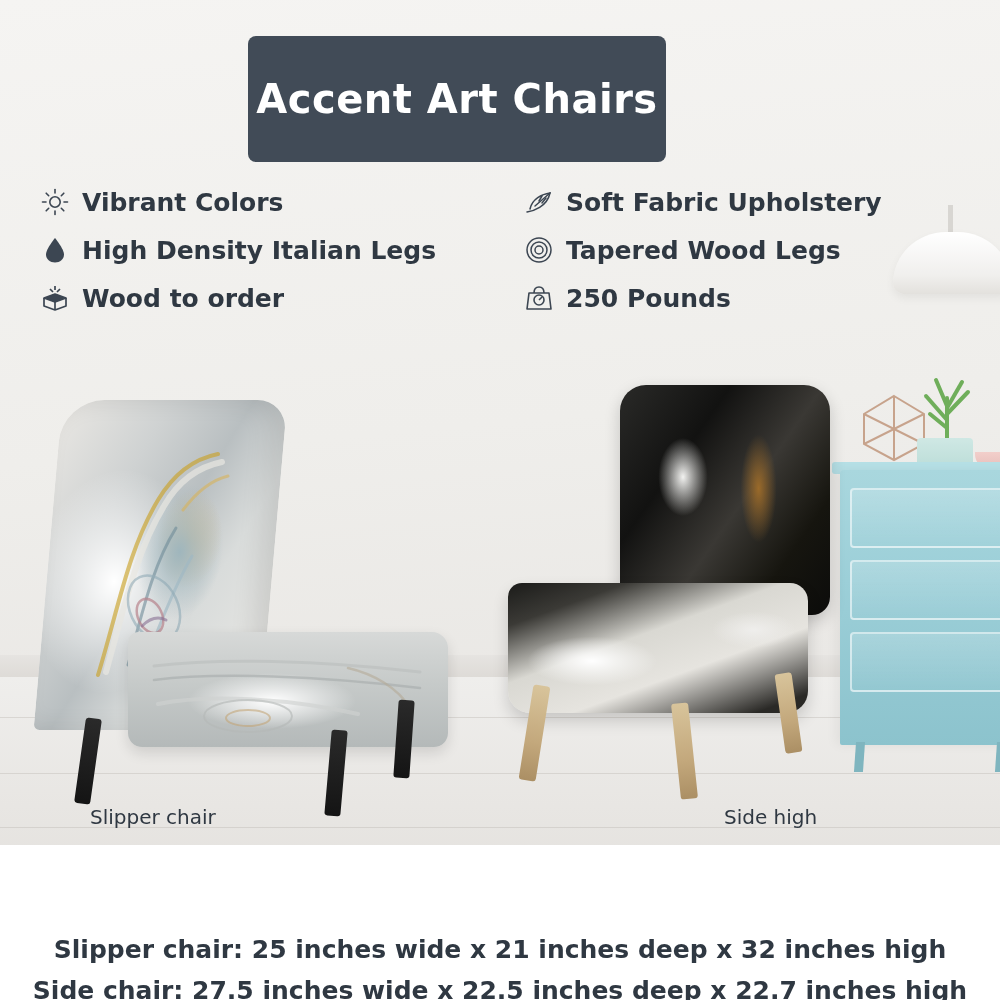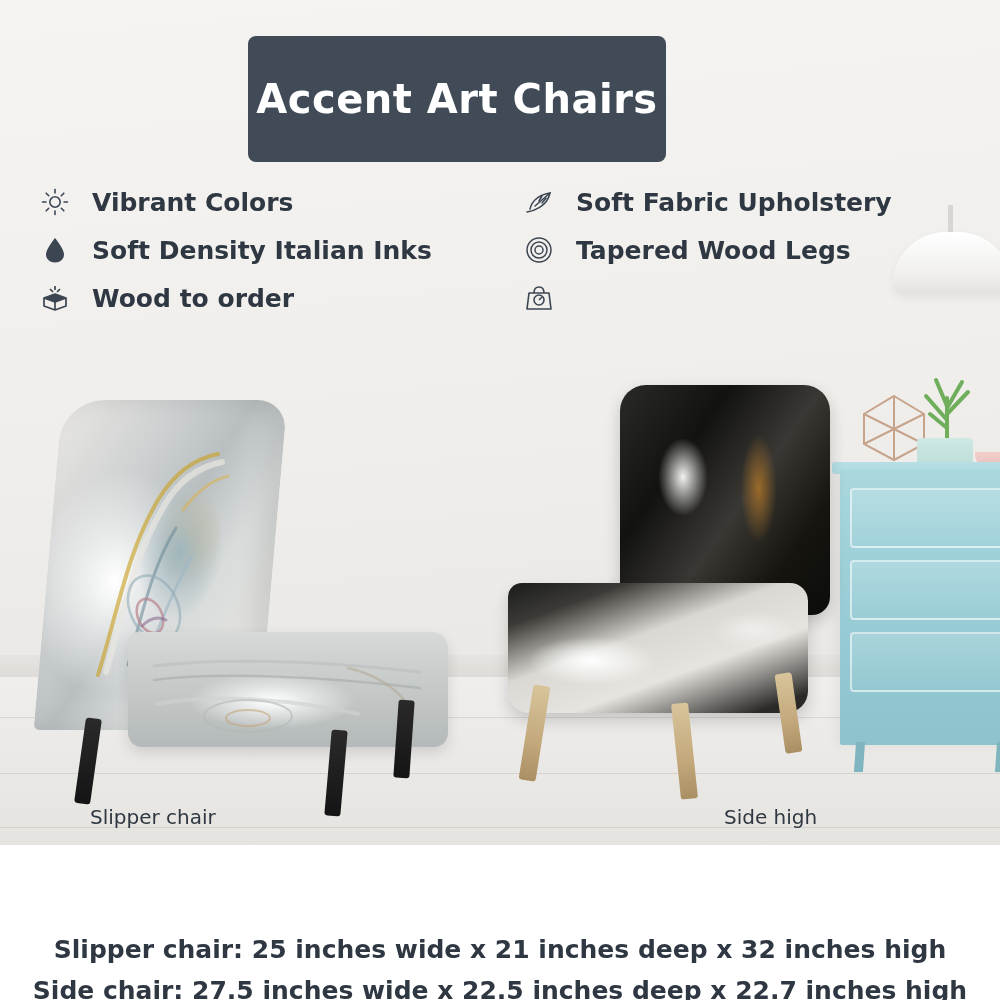--- a/index.html
+++ b/index.html
@@ -159,21 +159,21 @@
     position: absolute;
     left: 40px; top: 178px;
     width: 920px;
     display: flex;
     gap: 48px;
   }
   .feature-col { width: 436px; }
   .feature-row {
     display: flex;
     align-items: center;
-    gap: 22px;
+    gap: 12px;
     height: 48px;
   }
   .feature-icon {
     width: 30px;
     height: 30px;
     flex: 0 0 30px;
     display: flex;
     align-items: center;
     justify-content: center;
     color: #3c4652;
@@ -367,21 +367,21 @@
         </span>
         <span class="feature-label">Vibrant Colors</span>
       </div>
 
       <div class="feature-row">
         <span class="feature-icon">
           <svg width="26" height="28" viewBox="0 0 26 28">
             <path d="M13 2 C13 2 4 13 4 18.5 C4 23.2 8 26.5 13 26.5 C18 26.5 22 23.2 22 18.5 C22 13 13 2 13 2 Z" fill="#3c4652"></path>
           </svg>
         </span>
-        <span class="feature-label">Soft Density Italian Inks</span>
+        <span class="feature-label">High Density Italian Legs</span>
       </div>
 
       <div class="feature-row">
         <span class="feature-icon">
           <svg width="28" height="28" viewBox="0 0 28 28">
             <g stroke="#3c4652" stroke-width="1.7" fill="none" stroke-linejoin="round">
               <path d="M14 10 L25 14 L14 18 L3 14 Z" fill="#3c4652"></path>
               <path d="M3 14 L3 22 L14 26 L25 22 L25 14"></path>
               <path d="M14 18 L14 26"></path>
               <path d="M9 5 L12 8 M19 5 L16 8 M14 2 L14 6"></path>
@@ -425,20 +425,21 @@
         <span class="feature-icon">
           <svg width="28" height="28" viewBox="0 0 28 28">
             <g stroke="#3c4652" stroke-width="1.6" fill="none" stroke-linejoin="round">
               <path d="M4 9 L24 9 L26 25 L2 25 Z"></path>
               <path d="M9 9 C9 5 11 3 14 3 C17 3 19 5 19 9"></path>
               <circle cx="14" cy="16" r="5"></circle>
               <line x1="14" y1="16" x2="17" y2="13"></line>
             </g>
           </svg>
         </span>
+        <span class="feature-label">250 Pounds</span>
       </div>
 
     </div>
   </div>
 
   <div class="chair" id="chair-left">
     <div class="sl-back"></div>
     <div class="sl-back-swirl">
       <svg width="150" height="250" viewBox="0 0 150 250">
         <g fill="none" stroke-linecap="round">

